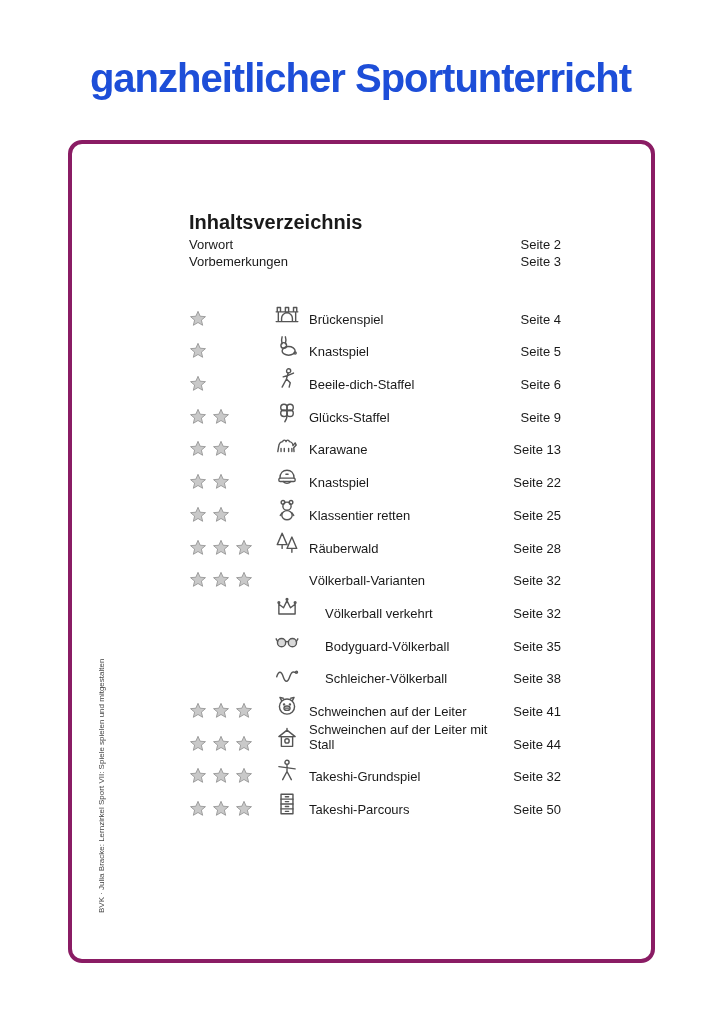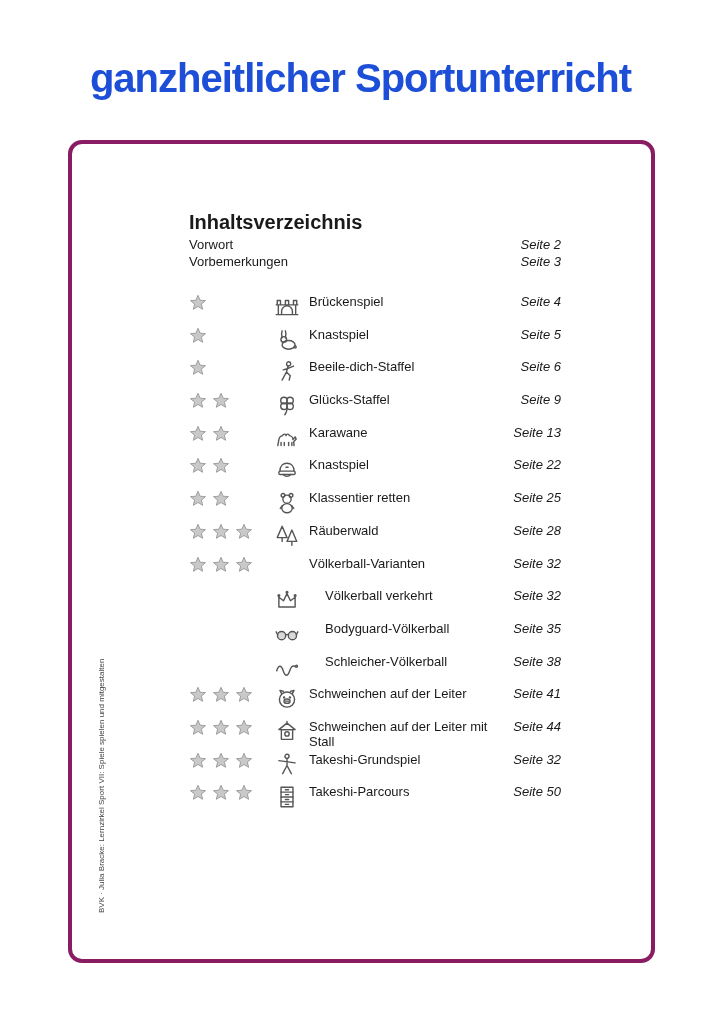--- a/index.html
+++ b/index.html
@@ -47,21 +47,21 @@
     height: 17px;
     font-size: 13px;
   }
   .entries {
     position: absolute;
     left: 117px; top: 150px;
     width: 372px;
   }
   .entry-row {
     display: flex;
-    align-items: flex-start;
+    align-items: flex-end;
     height: 32.7px;
     font-size: 13px;
   }
   .stars-cell {
     width: 76px;
     display: flex;
     gap: 5px;
     align-items: center;
     flex-shrink: 0;
   }
@@ -71,21 +71,20 @@
     justify-content: center;
     align-items: center;
     flex-shrink: 0;
   }
   .label-cell { flex: 1; }
   .entry-row.sub .label-cell { padding-left: 16px; }
   .page-cell {
     width: 58px;
     text-align: right;
     flex-shrink: 0;
-    font-style: italic;
   }
   .sidebar-credit {
     position: absolute;
     left: 97px; top: 913px;
     font-size: 8px;
     color: #444444;
     white-space: nowrap;
     transform: rotate(-90deg);
     transform-origin: 0 0;
   }

